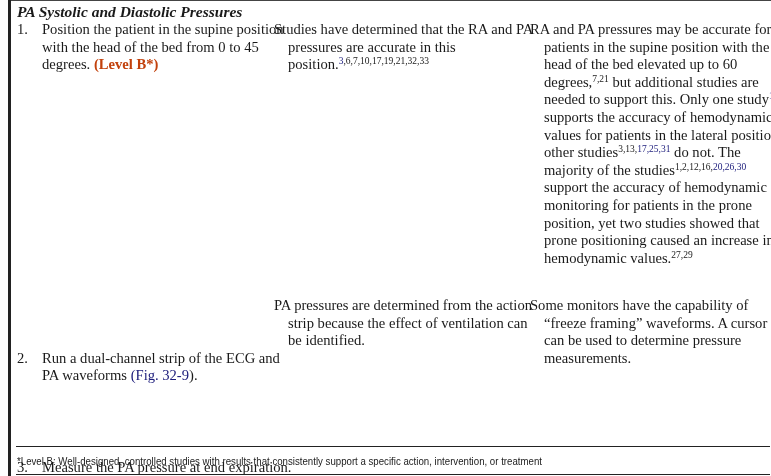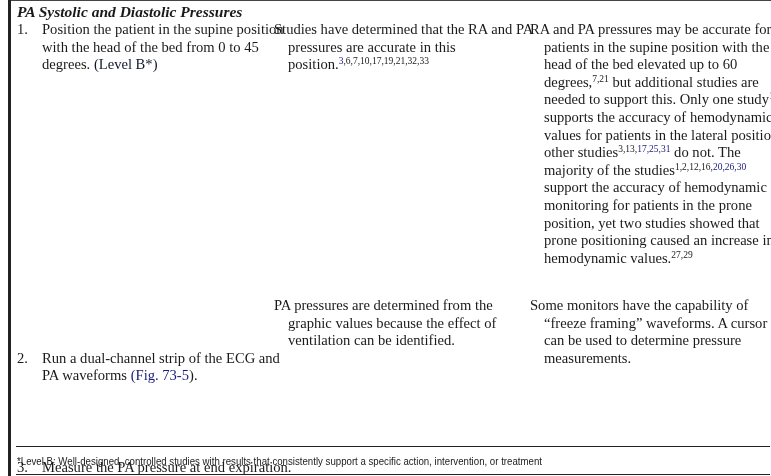--- a/index.html
+++ b/index.html
@@ -11,21 +11,21 @@
   .heading { position:absolute; left:9px; top:3px; font-size:15.5px; font-weight:bold; font-style:italic; }
   .cell { position:absolute; font-size:14.6px; line-height:17.6px; }
   .c1 { left:9px; width:250px; }
   .c2 { left:266px; width:245px; }
   .c3 { left:522px; width:246px; }
   .num { position:absolute; left:0; }
   .item { padding-left:25px; position:relative; }
   .hang { padding-left:14px; text-indent:-14px; }
   .blue { color:#1a1a7a; }
   sup { font-size:9.5px; line-height:0; vertical-align:5px; }
-  .lvl { font-weight:normal; color:#0f172a; }
+  .lvl { font-weight:bold; color:#c2410c; }
   .rule { position:absolute; left:8px; width:754px; height:1px; background:#222; }
   .foot { position:absolute; left:9px; top:455px; font-family:"Liberation Sans","DejaVu Sans",sans-serif;
           font-size:10.5px; transform:scaleX(0.92); transform-origin:left; white-space:nowrap; }
 </style>
 </head>
 <body>
 
 <div class="frame">
   <div class="top-rule"></div>
   <div class="left-rule"></div>
@@ -36,23 +36,23 @@
     <span class="num">1.</span>
     <span>Position the patient in the supine position with the head of the bed from 0 to 45 degrees.</span>
     <span class="lvl">(Level B*)</span>
   </div>
   <div class="cell c2 hang" style="top:21px;"><span>Studies have determined that the RA and PA pressures are accurate in this position.</span><sup><span class="blue">3</span><span>,6,7,10,17,19,21,32,33</span></sup></div>
   <div class="cell c3 hang" style="top:21px;"><span>RA and PA pressures may be accurate for patients in the supine position with the head of the bed elevated up to 60 degrees,</span><sup>7,21</sup><span> but additional studies are needed to support this. Only one study</span><sup class="blue">18</sup><span> supports the accuracy of hemodynamic values for patients in the lateral positions; other studies</span><sup><span>3,13,</span><span class="blue">17,25,31</span></sup><span> do not. The majority of the studies</span><sup><span>1,2,12,16,</span><span class="blue">20,26,30</span></sup><span> support the accuracy of hemodynamic monitoring for patients in the prone position, yet two studies showed that prone positioning caused an increase in hemodynamic values.</span><sup>27,29</sup></div>
 
   <div class="cell c1 item" style="top:297px;">
     <span class="num">2.</span>
     <span>Run a dual-channel strip of the ECG and PA waveforms</span>
-    <span class="blue">(Fig. 73-5</span><span>).</span>
+    <span class="blue">(Fig. 32-9</span><span>).</span>
   </div>
-  <div class="cell c2 hang" style="top:297px;">PA pressures are determined from the graphic values because the effect of ventilation can be identified.</div>
+  <div class="cell c2 hang" style="top:297px;">PA pressures are determined from the action strip because the effect of ventilation can be identified.</div>
   <div class="cell c3 hang" style="top:297px;">Some monitors have the capability of “freeze framing” waveforms. A cursor can be used to determine pressure measurements.</div>
 
   <div class="cell c1 item" style="top:371px;">
     <span class="num">3.</span>
     <span>Measure the PA pressure at end expiration.</span>
   </div>
 
   <div class="rule" style="top:446px;"></div>
   <div class="foot">*Level B: Well-designed, controlled studies with results that consistently support a specific action, intervention, or treatment</div>
   <div class="rule" style="top:474px;"></div>

